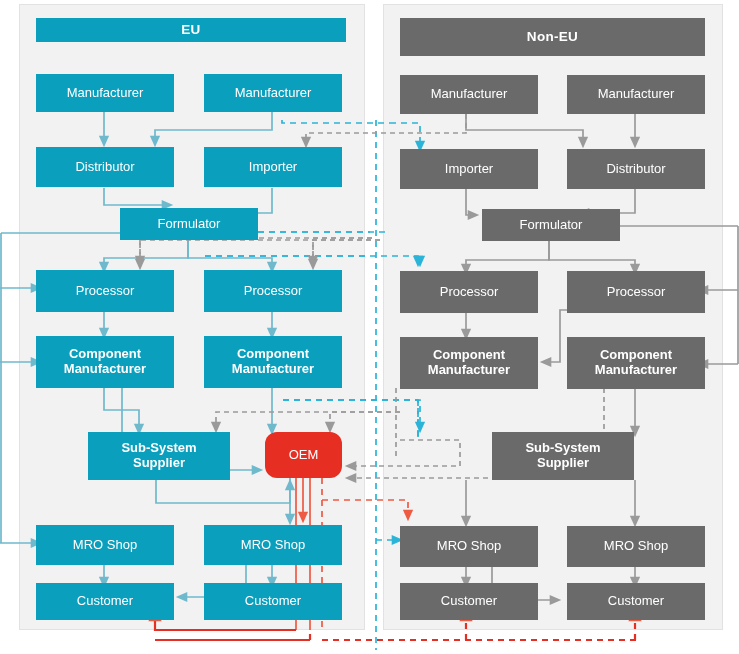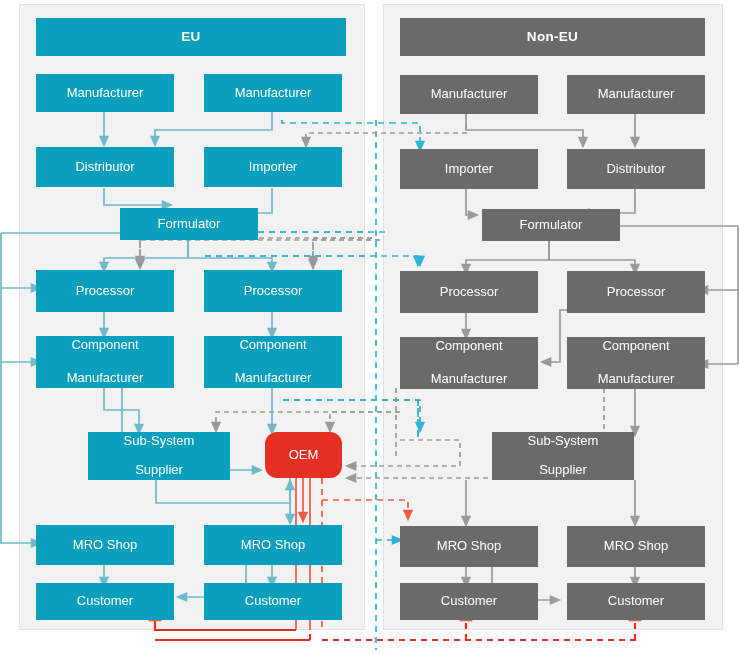--- a/index.html
+++ b/index.html
@@ -41,21 +41,21 @@
   }
   .teal{ background:#0a9fbd; }
   .gray{ background:#6a6a6a; }
   .red { background:#e62e23;border-radius:12px; }
   .hdr{
     font-size:13.5px;
     font-weight:bold;
     letter-spacing:.3px;
   }
   .lbl{ font-size:13px; font-weight:normal; }
-  .lbl2{ font-size:13px; font-weight:normal;justify-content:space-between; }
+  .lbl2{ font-size:13px; font-weight:bold; }
 </style>
 </head>
 <body>
 
 <div id="canvas">
 
   <div class="panel" id="panel-eu"></div>
   <div class="panel" id="panel-noneu"></div>
 
   <svg id="wires" viewBox="0 0 739 654">
@@ -217,21 +217,21 @@
       </g>
       <g stroke="#9a9a9a" stroke-dasharray="5,4">
         <path d="M396,388 L396,460"></path>
         <path d="M604,388 L604,470 L497,470 L497,478"></path>
         <path d="M604,392 L604,470" stroke-opacity="0"></path>
       </g>
 
     </g>
   </svg>
 
-  <div class="node teal hdr" style="left:36px;top:18px;width:310px;height:38px;">EU</div>
+  <div class="node teal hdr" style="left:36px;top:18px;width:310px;height:24px;">EU</div>
 
   <div class="node teal lbl" style="left:36px;top:74px;width:138px;height:38px;">Manufacturer</div>
   <div class="node teal lbl" style="left:204px;top:74px;width:138px;height:38px;">Manufacturer</div>
 
   <div class="node teal lbl" style="left:36px;top:147px;width:138px;height:40px;">Distributor</div>
   <div class="node teal lbl" style="left:204px;top:147px;width:138px;height:40px;">Importer</div>
 
   <div class="node teal lbl" style="left:120px;top:208px;width:138px;height:32px;">Formulator</div>
 
   <div class="node teal lbl" style="left:36px;top:270px;width:138px;height:42px;">Processor</div>

